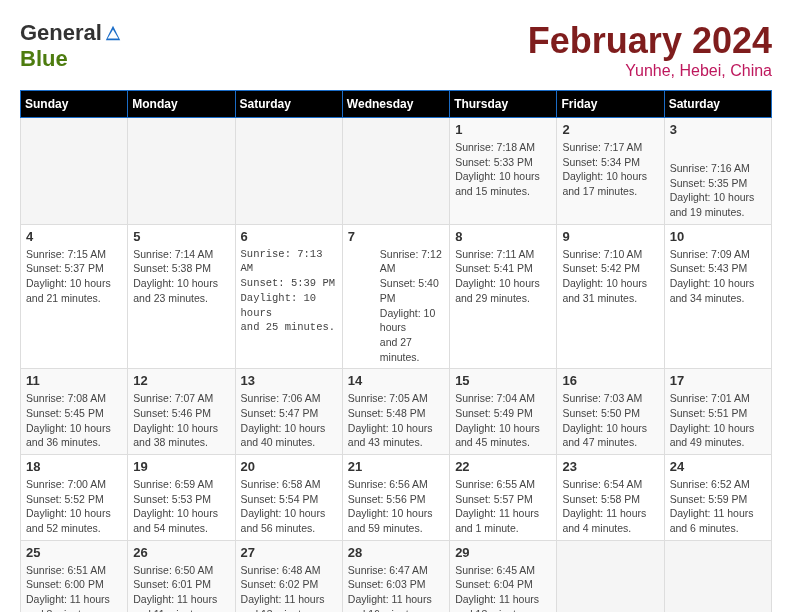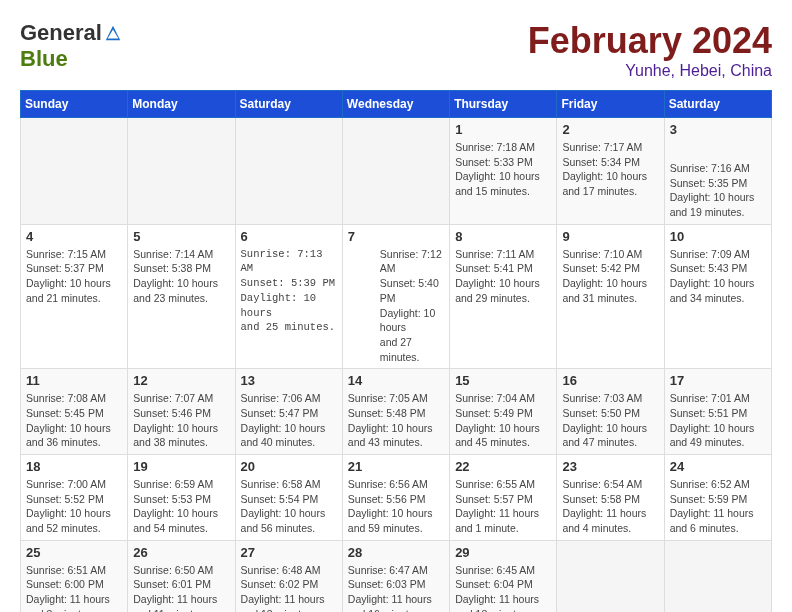--- a/index.html
+++ b/index.html
@@ -38,29 +38,29 @@
     .title-block {
       text-align: right;
     }
     .month-title {
       font-size: 36px;
       font-weight: bold;
       color: #7f1d1d;
     }
     .location {
       font-size: 16px;
-      color: #4c1d95;
+      color: #be185d;
     }
     table {
       width: 100%;
       border-collapse: collapse;
       font-size: 11px;
     }
     thead tr {
-      background-color: #1d4ed8;
+      background-color: #000000;
       color: #fff;
     }
     thead th {
       padding: 6px 4px;
       text-align: left;
       font-size: 12px;
       font-weight: bold;
       border: 1px solid #1a6cc7;
     }
     tbody tr {

